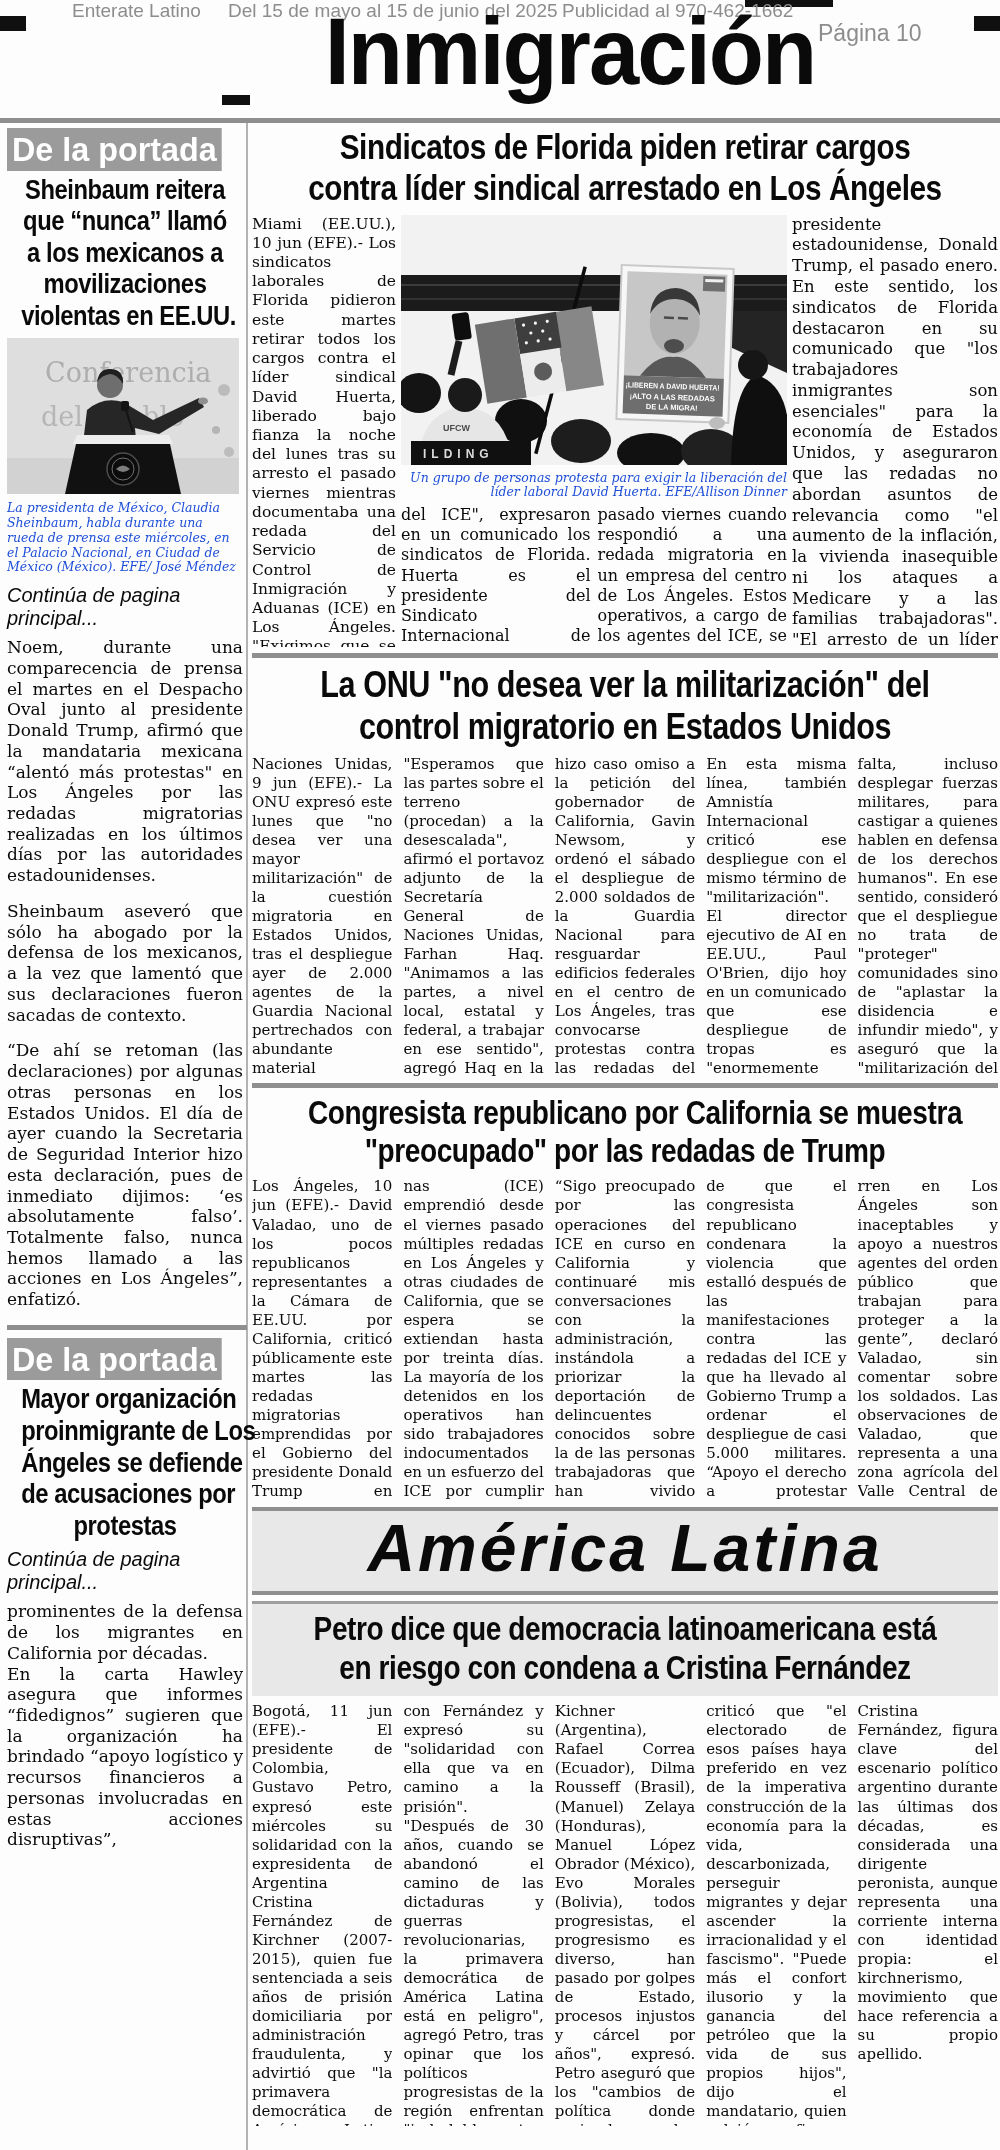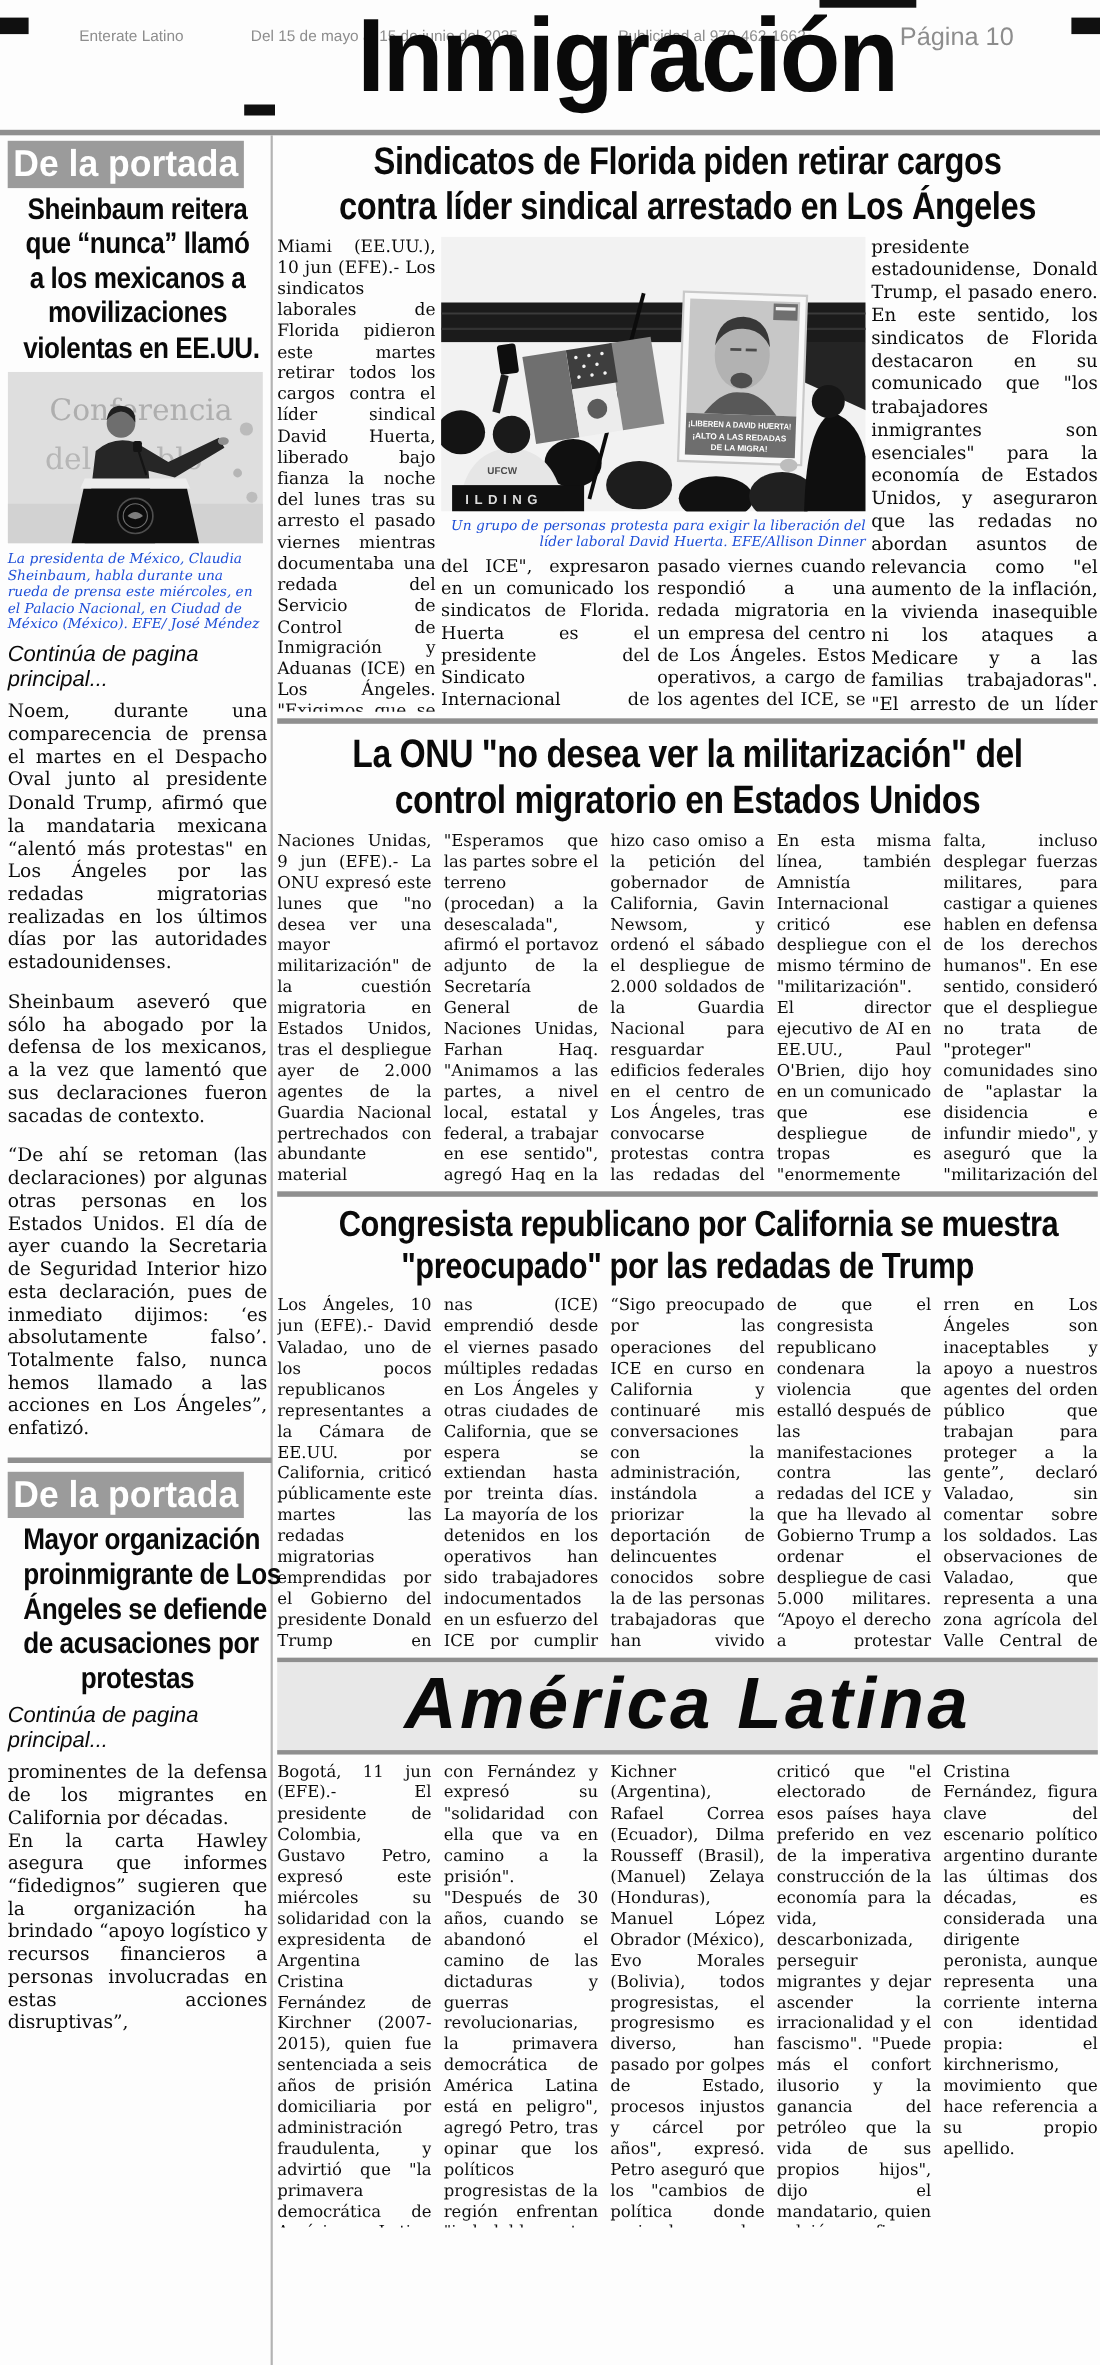--- a/index.html
+++ b/index.html
@@ -1,21 +1,21 @@
 <!DOCTYPE html>
 <html lang="es"><head>
 <meta charset="utf-8">
 <style>
   html,body{margin:0;padding:0;background:#777;}
   .page{position:relative;width:1000px;height:2150px;background:#fdfdfd;overflow:hidden;
         font-family:"DejaVu Serif",serif;color:#0a0a0a;}
   
   .mark{position:absolute;background:#101010;}
   
-  .hdr-item{position:absolute;top:24px;color:#8d8d8d;font-family:"Liberation Sans",sans-serif;font-size:14px;white-space:nowrap;}
+  .hdr-item{position:absolute;top:0;color:#8d8d8d;font-family:"Liberation Sans",sans-serif;font-size:19px;white-space:nowrap;}
   .hdr-pub{left:72px;}
   .hdr-date{left:228px;text-align:right;}
   .hdr-ads{left:562px;}
   .hdr-page{left:818px;top:20px;font-size:23px;}
   .masthead{position:absolute;left:190px;top:6px;width:760px;text-align:center;
     font-family:"Liberation Sans",sans-serif;font-weight:bold;font-size:95px;line-height:.95;
     letter-spacing:-2px;transform:scaleX(.95);white-space:nowrap;}
   .rule-top{position:absolute;top:118px;left:0;width:1000px;height:5px;background:#8f8f8f;}
   .vdiv{position:absolute;left:246px;top:123px;height:2027px;width:2px;background:#b3b3b3;}
 
@@ -256,20 +256,24 @@
     <div class="cols5 h-cong">
       <div class="tcol">Los Ángeles, 10 jun (EFE).- David Valadao, uno de los pocos republicanos representantes a la Cámara de EE.UU. por California, criticó públicamente este martes las redadas migratorias emprendidas por el Gobierno del presidente Donald Trump en California, que afectan en su mayoría a trabajadores. El Servicio de Control de Inmigración y Adua-</div>
       <div class="tcol">nas (ICE) emprendió desde el viernes pasado múltiples redadas en Los Ángeles y otras ciudades de California, que se espera se extiendan hasta por treinta días. La mayoría de los detenidos en los operativos han sido trabajadores indocumentados en un esfuerzo del ICE por cumplir la cuota de 3.000 arrestos al día que pretende lograr la Casa Blanca.</div>
       <div class="tcol">“Sigo preocupado por las operaciones del ICE en curso en California y continuaré mis conversaciones con la administración, instándola a priorizar la deportación de delincuentes conocidos sobre la de las personas trabajadoras que han vivido pacíficamente en el Valle durante años”, declaró Valadao en la red social X. El comentario se produjo después</div>
       <div class="tcol">de que el congresista republicano condenara la violencia que estalló después de las manifestaciones contra las redadas del ICE y que ha llevado al Gobierno Trump a ordenar el despliegue de casi 5.000 militares. “Apoyo el derecho a protestar pacíficamente, amparado por la Primera Enmienda, pero la violencia y el vandalismo que ocu-</div>
       <div class="tcol">rren en Los Ángeles son inaceptables y apoyo a nuestros agentes del orden público que trabajan para proteger a la gente”, declaró Valadao, sin comentar sobre los soldados. Las observaciones de Valadao, que representa a una zona agrícola del Valle Central de California, marcan una ruptura con los líderes republicanos, que en los últimos días han respaldado al presidente Trump y su política migratoria.</div>
     </div>
 
     <div class="banner">América Latina</div>
 
+    <div class="mhead h-34 phead">
+      <div>Petro dice que democracia latinoamericana está</div>
+      <div>en riesgo con condena a Cristina Fernández</div>
+    </div>
     <div class="cols5 h-petro">
       <div class="tcol">Bogotá, 11 jun (EFE).- El presidente de Colombia, Gustavo Petro, expresó este miércoles su solidaridad con la expresidenta de Argentina Cristina Fernández de Kirchner (2007-2015), quien fue sentenciada a seis años de prisión domiciliaria por administración fraudulenta, y advirtió que "la primavera democrática de América Latina está en peligro". El mandatario colombiano afirmó en su cuenta de X que habló</div>
       <div class="tcol">con Fernández y expresó su "solidaridad con ella que va en camino a la prisión". "Después de 30 años, cuando se abandonó el camino de las dictaduras y guerras revolucionarias, la primavera democrática de América Latina está en peligro", agregó Petro, tras opinar que los políticos progresistas de la región enfrentan "indudablemente tiempos difíciles". "Presidentes como (Luiz Inácio) Lula (Brasil), Pedro Castillo (Perú), Cristina</div>
       <div class="tcol">Kichner (Argentina), Rafael Correa (Ecuador), Dilma Rousseff (Brasil), (Manuel) Zelaya (Honduras), Manuel López Obrador (México), Evo Morales (Bolivia), todos progresistas, el progresismo es diverso, han pasado por golpes de Estado, procesos injustos y cárcel por años", expresó. Petro aseguró que los "cambios de política donde ascienden las extremas derechas (...) incentivan las rupturas democráticas" y</div>
       <div class="tcol">criticó que "el electorado de esos países haya preferido en vez de la imperativa construcción de la economía para la vida, descarbonizada, perseguir migrantes y dejar ascender la irracionalidad y el fascismo". "Puede más el confort ilusorio y la ganancia del petróleo que la vida de sus propios hijos", dijo el mandatario, quien volvió a afirmar, sin pruebas, que "en Colombia están ya pregonando un golpe de Estado y no es un discurso".</div>
       <div class="tcol">Cristina Fernández, figura clave del escenario político argentino durante las últimas dos décadas, es considerada una dirigente peronista, aunque representa una corriente interna con identidad propia: el kirchnerismo, movimiento que hace referencia a su propio apellido.</div>
     </div>
 
   </main>
 </div>

